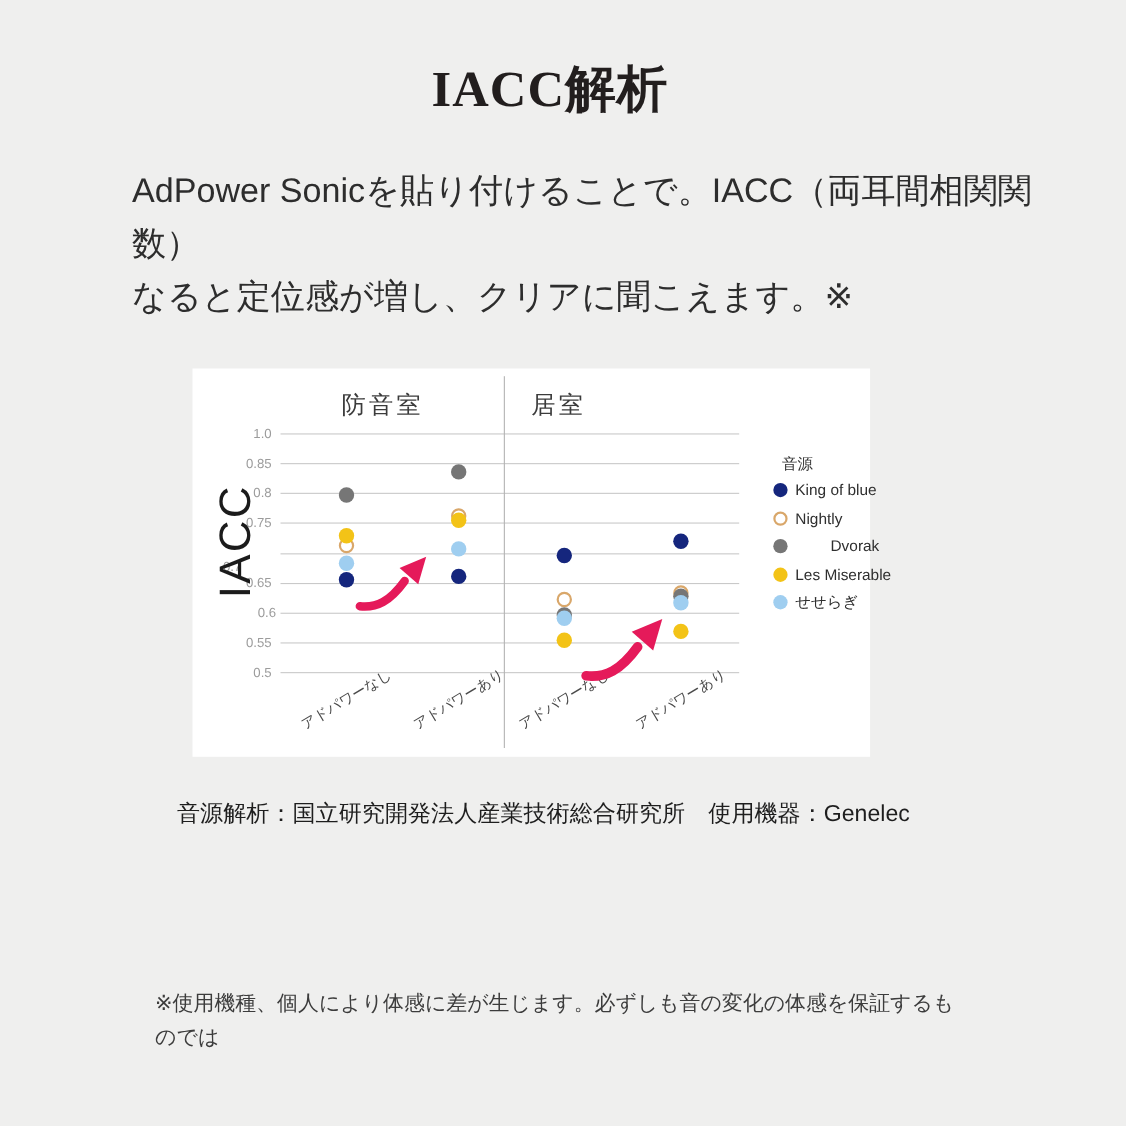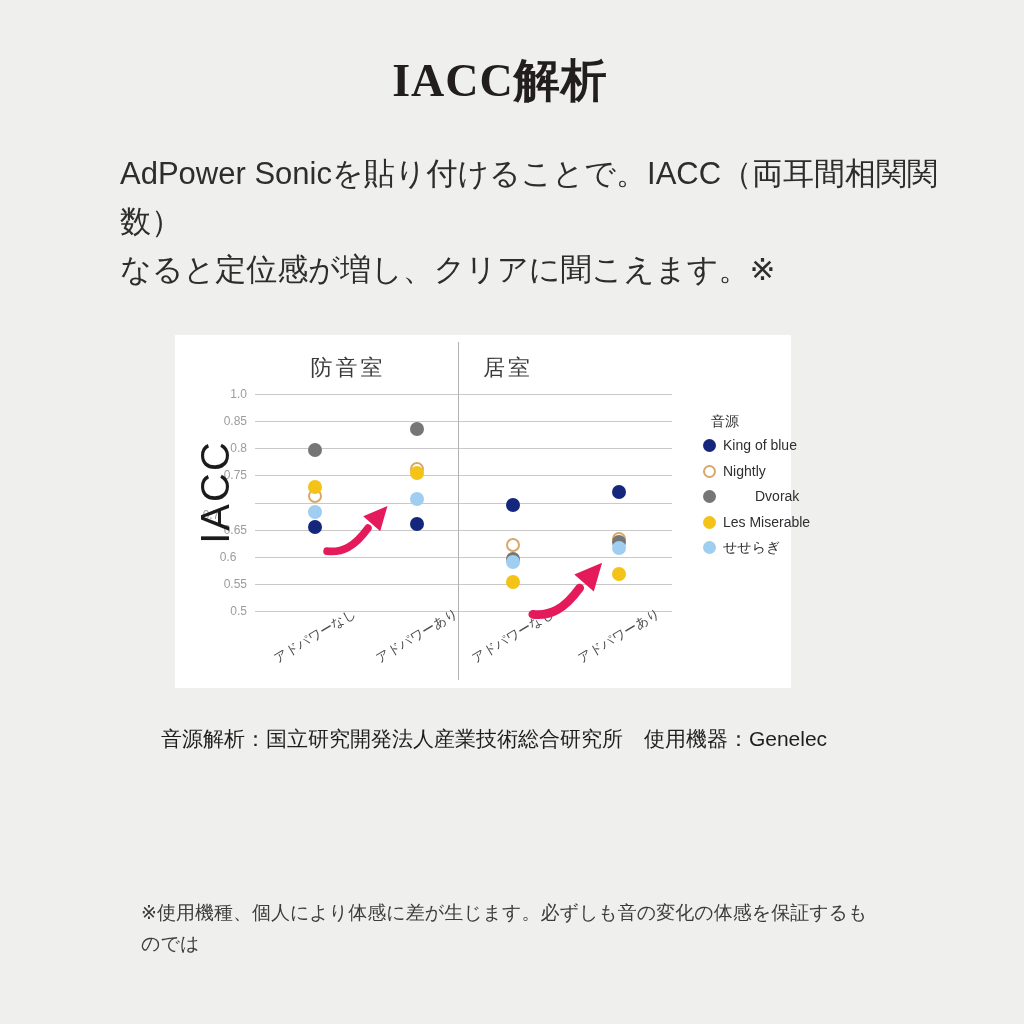--- a/index.html
+++ b/index.html
@@ -68,21 +68,21 @@
     <div class="ytick" style="left: 0px; top: 78.125px;">0.85</div>
     <div class="gridline" style="left: 80px; top: 113.25px; width: 417px;"></div>
     <div class="ytick" style="left: 0px; top: 105.25px;">0.8</div>
     <div class="gridline" style="left: 80px; top: 140.375px; width: 417px;"></div>
     <div class="ytick" style="left: 0px; top: 132.375px;">0.75</div>
     <div class="gridline" style="left: 80px; top: 167.5px; width: 417px;"></div>
     <div class="ytick" style="left: 0px; top: 172px; text-align: center;">0.7</div>
     <div class="gridline" style="left: 80px; top: 194.625px; width: 417px;"></div>
     <div class="ytick" style="left: 0px; top: 186.625px;">0.65</div>
     <div class="gridline" style="left: 80px; top: 221.75px; width: 417px;"></div>
-    <div class="ytick" style="left: 17px; top: 213.75px; text-align: center;">0.6</div>
+    <div class="ytick" style="left: 4px; top: 213.75px;">0.6</div>
     <div class="gridline" style="left: 80px; top: 248.875px; width: 417px;"></div>
     <div class="ytick" style="left: 0px; top: 240.875px;">0.55</div>
     <div class="gridline" style="left: 80px; top: 276px; width: 417px;"></div>
     <div class="ytick" style="left: 0px; top: 268px;">0.5</div>
     <div class="divider" style="left: 283px; top: 7px; height: 338px;"></div>
     <div class="ptitle" style="left: 173px; top: 18px;">防音室</div>
     <div class="ptitle" style="left: 333px; top: 18px;">居室</div>
     <div class="ylabel" style="">IACC</div>
     <div class="xlabel" style="left: 140px; top: 301px;">アドパワーなし</div>
     <div class="xlabel" style="left: 242px; top: 301px;">アドパワーあり</div>

